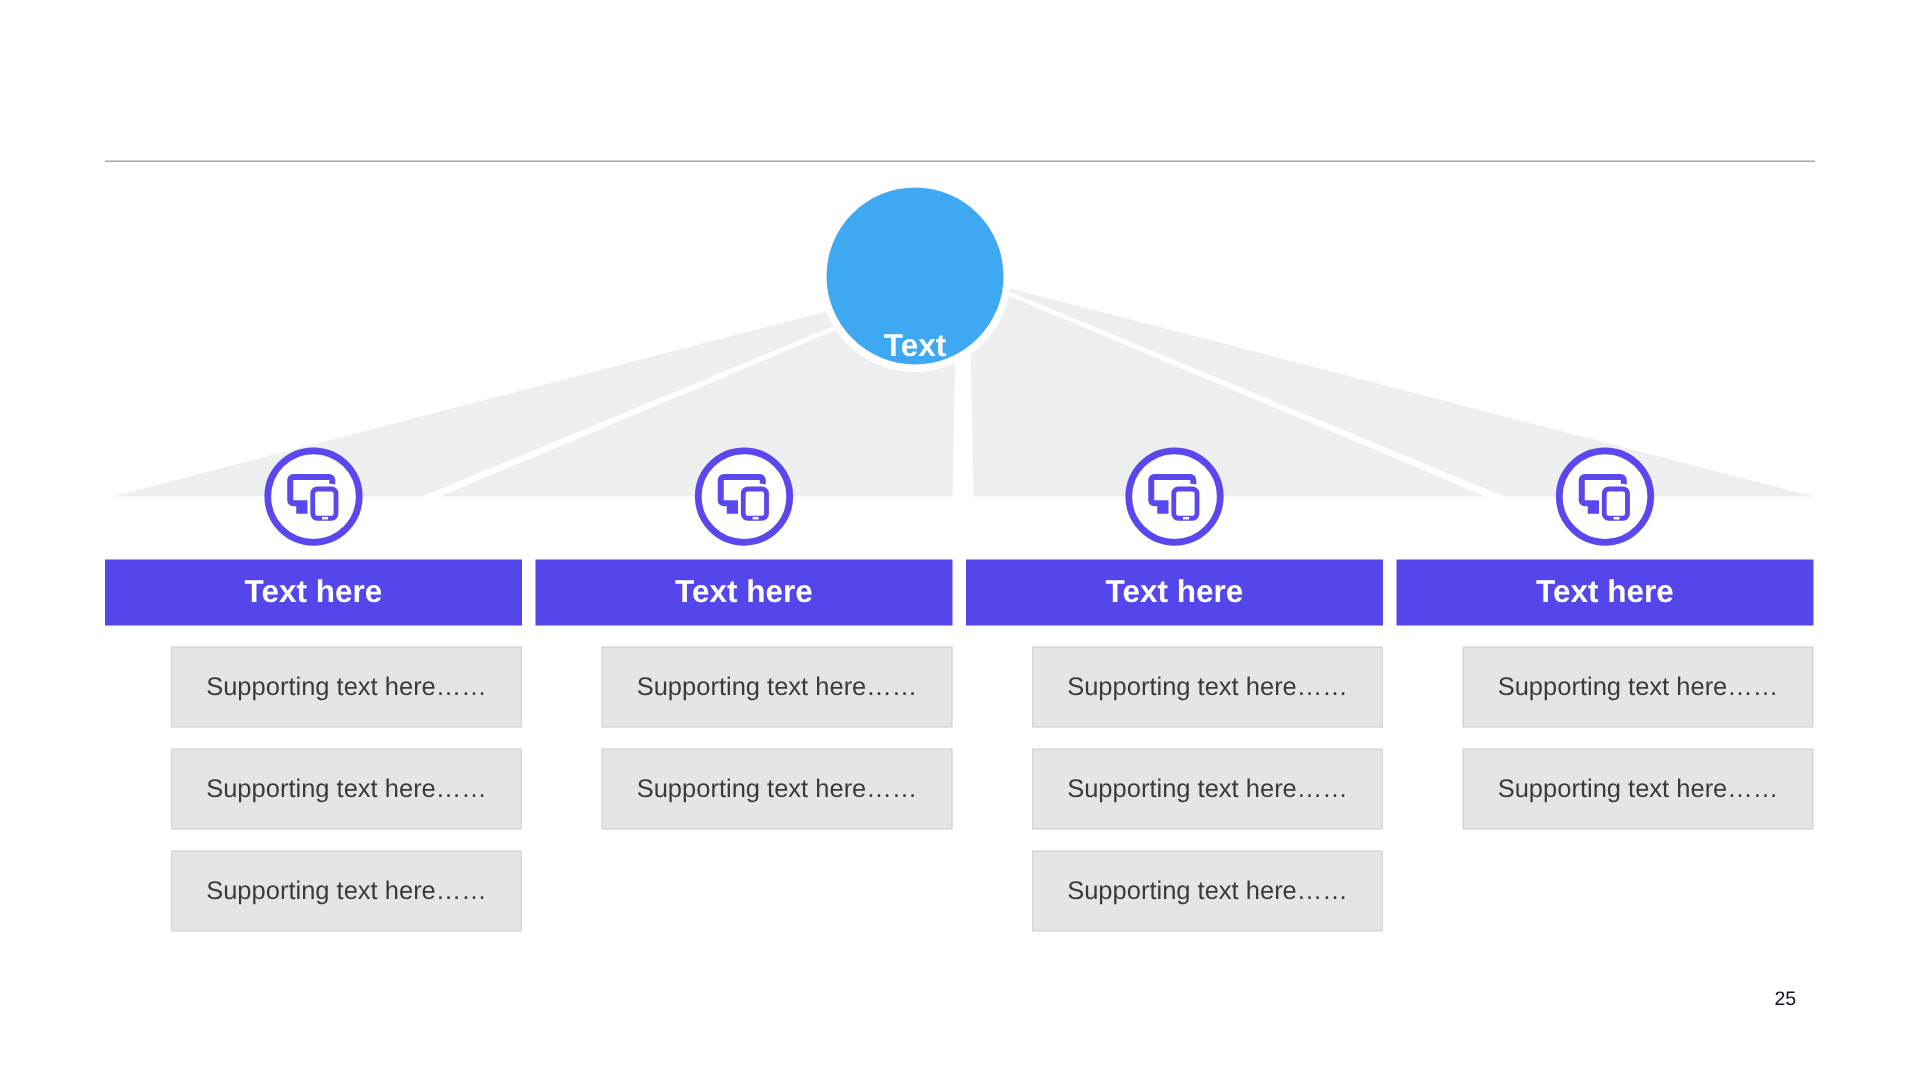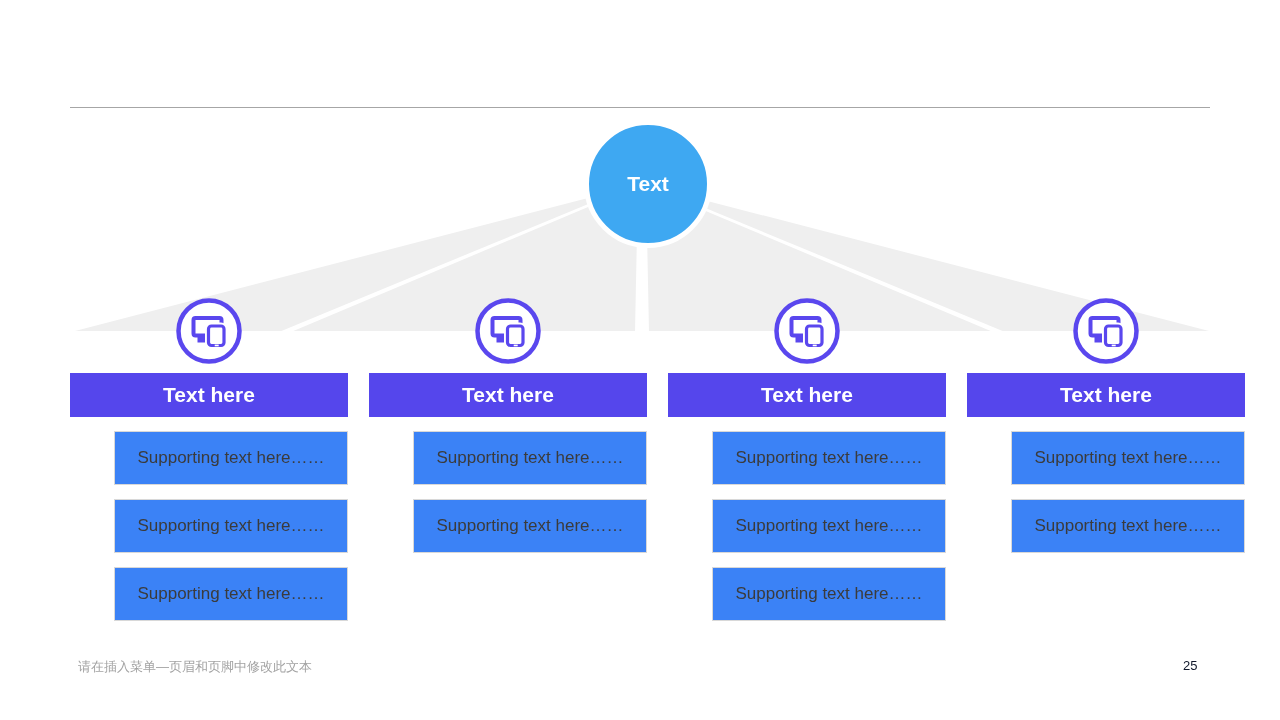--- a/index.html
+++ b/index.html
@@ -5,39 +5,39 @@
   html,body{margin:0;padding:0;background:#ffffff;}
   .stage{
     position:relative;width:1280px;height:720px;background:#ffffff;
     font-family:"Liberation Sans", sans-serif;overflow:hidden;
   }
   .fan{position:absolute;left:0;top:0;width:1280px;height:720px;}
   .fan .ray{fill:#efefef;}
   .fan .gap{fill:#ffffff;}
   .divider{position:absolute;left:70px;top:107px;width:1140px;height:1px;background:#a6a6a6;}
   .hub{
-    position:absolute;left:584px;top:120px;width:118px;height:118px;
+    position:absolute;left:546px;top:120px;width:118px;height:118px;
     background:#3ea8f2;border:5px solid #ffffff;border-radius:50%;
-    display:flex;align-items:center;justify-content:center;
+    display:flex;align-items:flex-end;justify-content:center;
   }
   .hub span{color:#ffffff;font-size:21px;font-weight:bold;}
   .columns{
     position:absolute;left:70px;top:297px;width:1139px;
-    display:grid;grid-template-columns:repeat(4,278px);column-gap:21px;align-items:start;
+    display:grid;grid-template-columns:repeat(4,278px);column-gap:9px;align-items:start;
   }
   .col{display:flex;flex-direction:column;}
   .icon-wrap{height:68px;display:flex;align-items:center;justify-content:center;}
   .bar{
     margin-top:8px;height:44px;background:#5546ec;
     display:flex;align-items:center;justify-content:center;
   }
   .bar span{color:#ffffff;font-size:21px;font-weight:bold;}
   .box{
     margin-top:14px;height:54px;box-sizing:border-box;
-    border:1px solid #d8d8d8;background:#3b82f6;
+    border:1px solid #d8d8d8;background:#e5e5e5;
     display:flex;align-items:center;justify-content:center;margin-left:44px;
   }
   .box span{color:#3b3b3b;font-size:17px;}
   .footer{position:absolute;left:78px;top:658px;font-size:13px;color:#a3a3a3;}
   .pagenum{position:absolute;left:1183px;top:658px;font-size:13px;color:#0f172a;}
 </style>
 </head>
 <body>
 
 <div class="stage">
@@ -146,16 +146,15 @@
       <div class="box">
         <span>Supporting text here……</span>
       </div>
       <div class="box">
         <span>Supporting text here……</span>
       </div>
     </div>
 
   </div>
 
-  <div class="footer">请在插入菜单—页眉和页脚中修改此文本</div>
   <div class="pagenum">25</div>
 
 </div>
 
 </body></html>

